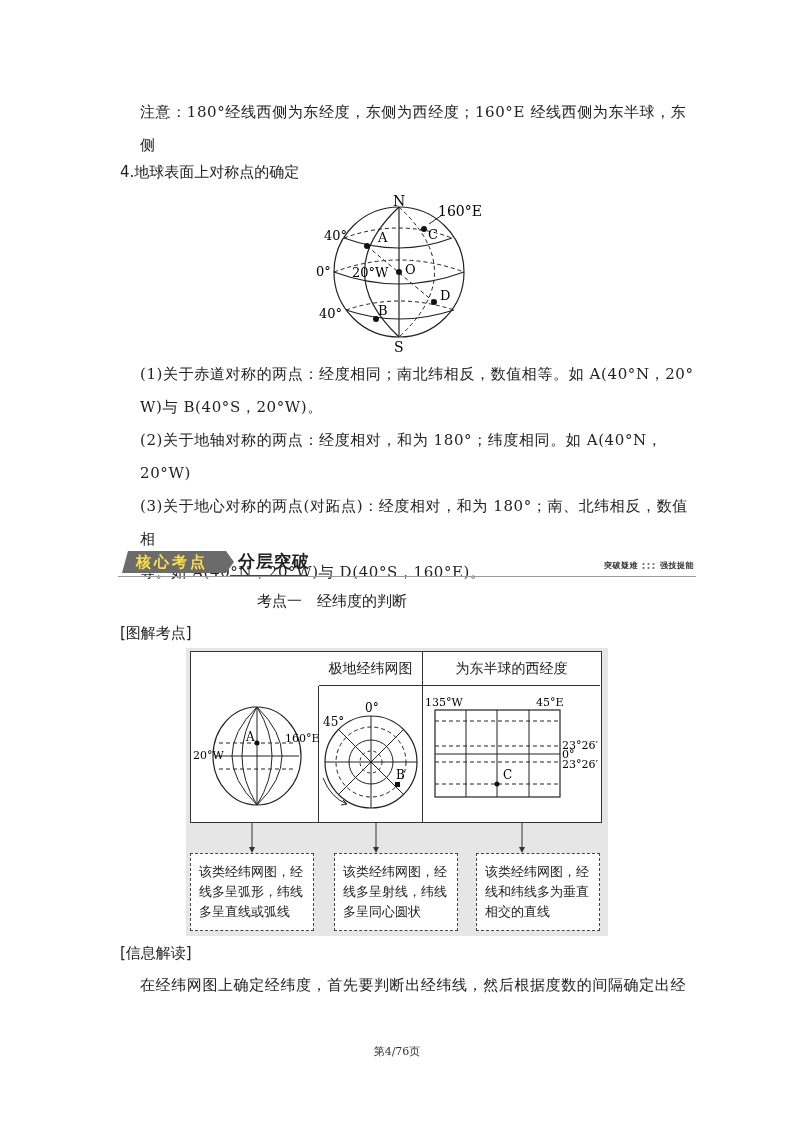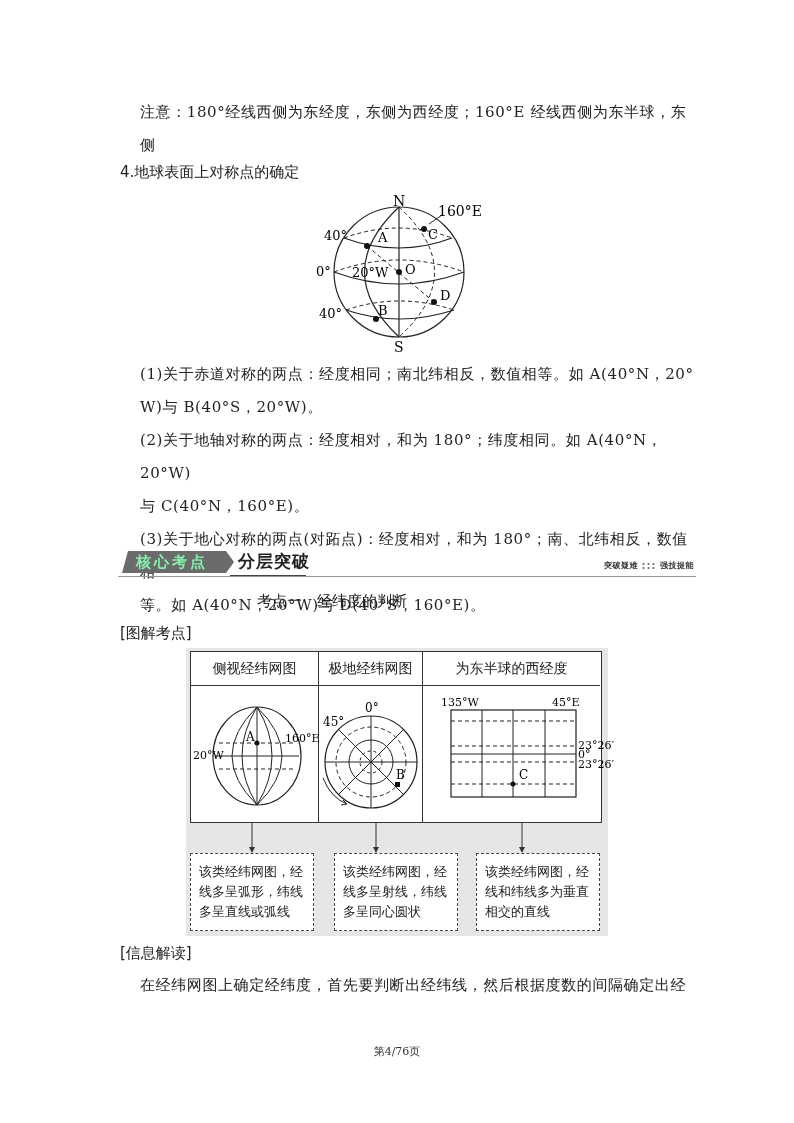--- a/index.html
+++ b/index.html
@@ -2,21 +2,21 @@
 <html><head>
 <meta charset="utf-8">
 <style>
   html, body { margin:0; padding:0; background:#fff; }
   body { width:794px; height:1123px; position:relative; overflow:hidden;
          font-family:"DejaVu Serif","Liberation Serif",serif; color:#222; }
   .para { position:absolute; left:120px; width:560px; font-size:15px; line-height:33px; letter-spacing:0.6px;margin-left:20px; }
   .heading4 { position:absolute; left:120px; top:163px; font-family:"DejaVu Sans","Liberation Sans",sans-serif; font-size:15px; font-weight:normal; }
   .globe { position:absolute; left:300px; top:190px; }
   .banner { position:absolute; left:118px; top:549px; width:578px; height:28px; }
-  .banner .tag { position:absolute; left:4px; top:2px; width:104px; height:22px; background:#6b6b6b; color:#86efac;
+  .banner .tag { position:absolute; left:4px; top:2px; width:104px; height:22px; background:#6b6b6b; color:#fde047;
      font-family:"DejaVu Sans","Liberation Sans",sans-serif; font-size:15px; font-weight:bold; letter-spacing:3px;
      clip-path:polygon(6px 0,100% 0,100% 100%,0 100%); padding-left:14px; box-sizing:border-box; line-height:22px; }
   .banner .chev { position:absolute; left:108px; top:2px; width:0; height:0; border-top:11px solid transparent;
      border-bottom:11px solid transparent; border-left:8px solid #6b6b6b; }
   .banner .title { position:absolute; left:120px; top:1px; font-family:"DejaVu Sans","Liberation Sans",sans-serif;
      font-size:17px; font-weight:bold; letter-spacing:1px; }
   .banner .uline { position:absolute; left:112px; top:26px; width:76px; height:2px; background:#444; }
   .banner .rule { position:absolute; left:0; top:27px; width:578px; height:1px; background:#999; }
   .banner .right { position:absolute; right:2px; top:11px; font-size:8px; font-weight:bold; color:#333; letter-spacing:0.5px; }
   .banner .dots { display:inline-block; width:16px; height:8px; margin:0 3px; vertical-align:middle;
@@ -79,42 +79,40 @@
   <text x="52" y="87" font-size="13">20°W</text>
   <text x="105" y="84" font-size="13">O</text>
   <text x="140" y="110" font-size="13">D</text>
   <text x="78" y="125" font-size="13">B</text>
 </svg>
 
 <div class="para" style="top:358px;">
   <div>(1)关于赤道对称的两点：经度相同；南北纬相反，数值相等。如 A(40°N，20°</div>
   <div>W)与 B(40°S，20°W)。</div>
   <div>(2)关于地轴对称的两点：经度相对，和为 180°；纬度相同。如 A(40°N，20°W)</div>
-  <div>与 C(40°N，160°E)。</div>
   <div>(3)关于地心对称的两点(对跖点)：经度相对，和为 180°；南、北纬相反，数值相</div>
   <div>等。如 A(40°N，20°W)与 D(40°S，160°E)。</div>
 </div>
 
 <div class="banner">
   <div class="tag">核心考点</div>
   <div class="chev"></div>
   <div class="title">分层突破</div>
   <div class="uline"></div>
   <div class="rule"></div>
   <div class="right">
     <span>突破疑难</span><span class="dots"></span><span>强技提能</span>
   </div>
 </div>
 
 <div class="sect-title">考点一　经纬度的判断</div>
 <div class="bracket" style="top:624px;text-align:center;">[图解考点]</div>
 
 <div class="figure">
   <div class="ftable">
-    <div class="fhead" style="left:0;width:128px;">侧视经纬网图</div>
     <div class="fhead" style="left:128px;width:104px;">极地经纬网图</div>
     <div class="fhead" style="left:232px;width:177px;border-right:none;">为东半球的西经度</div>
     <div class="fcell" style="left:0;width:128px;">
       <svg width="128" height="136" viewBox="0 0 128 136">
         <ellipse cx="66" cy="70" rx="44" ry="49" fill="none" stroke="#222" stroke-width="1.2"></ellipse>
         <line x1="66" y1="21" x2="66" y2="119" stroke="#222"></line>
         <path d="M66 21 Q36 70 66 119" fill="none" stroke="#222"></path>
         <path d="M66 21 Q96 70 66 119" fill="none" stroke="#222"></path>
         <path d="M66 21 Q16 70 66 119" fill="none" stroke="#222"></path>
         <path d="M66 21 Q116 70 66 119" fill="none" stroke="#222"></path>
@@ -138,21 +136,21 @@
         <line x1="19" y1="43" x2="85" y2="109" stroke="#222"></line>
         <line x1="85" y1="43" x2="19" y2="109" stroke="#222"></line>
         <rect x="76" y="96" width="5" height="5" fill="#111"></rect>
         <path d="M4 92 Q12 112 28 118" fill="none" stroke="#222"></path>
         <path d="M24 114 L28 118 L22 119" fill="none" stroke="#222"></path>
         <text x="46" y="26" font-size="12">0°</text>
         <text x="4" y="40" font-size="12">45°</text>
         <text x="77" y="93" font-size="12">B</text>
       </svg>
     </div>
-    <div class="fcell" style="left:232px;width:177px;border-right:none;margin-left:16px;">
+    <div class="fcell" style="left:232px;width:177px;border-right:none;">
       <svg width="177" height="136" viewBox="0 0 177 136">
         <rect x="12" y="24" width="125" height="87" fill="none" stroke="#222" stroke-width="1.2"></rect>
         <line x1="43" y1="24" x2="43" y2="111" stroke="#222"></line>
         <line x1="74" y1="24" x2="74" y2="111" stroke="#222"></line>
         <line x1="106" y1="24" x2="106" y2="111" stroke="#222"></line>
         <line x1="12" y1="35" x2="137" y2="35" stroke="#222" stroke-dasharray="4,3"></line>
         <line x1="12" y1="60" x2="137" y2="60" stroke="#222" stroke-dasharray="4,3"></line>
         <line x1="12" y1="68" x2="137" y2="68" stroke="#222"></line>
         <line x1="12" y1="76" x2="137" y2="76" stroke="#222" stroke-dasharray="4,3"></line>
         <line x1="12" y1="98" x2="137" y2="98" stroke="#222" stroke-dasharray="4,3"></line>

